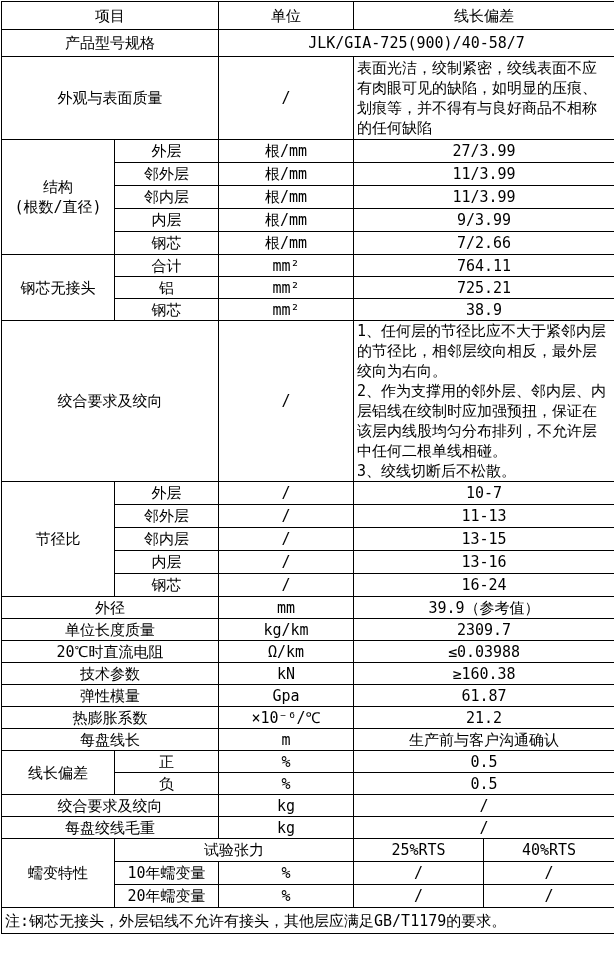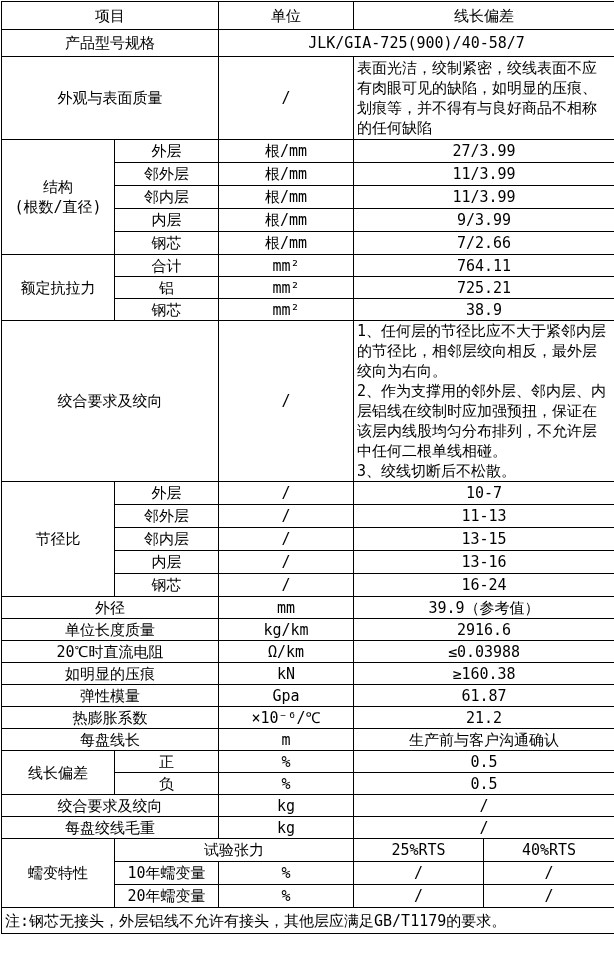--- a/index.html
+++ b/index.html
@@ -72,21 +72,21 @@
     <td>根/mm</td>
     <td colspan="2">9/3.99</td>
   </tr>
   <tr class="h24">
     <td>钢芯</td>
     <td>根/mm</td>
     <td colspan="2">7/2.66</td>
   </tr>
 
   <tr class="h23">
-    <td rowspan="3">额定抗拉力</td>
+    <td rowspan="3">钢芯无接头</td>
     <td>合计</td>
     <td>mm²</td>
     <td colspan="2">764.11</td>
   </tr>
   <tr class="h23">
     <td>铝</td>
     <td>mm²</td>
     <td colspan="2">725.21</td>
   </tr>
   <tr class="h23">
@@ -131,29 +131,29 @@
   </tr>
 
   <tr class="h23">
     <td colspan="2">外径</td>
     <td>mm</td>
     <td colspan="2">39.9（参考值）</td>
   </tr>
   <tr class="h23">
     <td colspan="2">单位长度质量</td>
     <td>kg/km</td>
-    <td colspan="2">2916.6</td>
+    <td colspan="2">2309.7</td>
   </tr>
   <tr class="h23">
     <td colspan="2">20℃时直流电阻</td>
     <td>Ω/km</td>
     <td colspan="2">≤0.03988</td>
   </tr>
   <tr class="h23">
-    <td colspan="2">如明显的压痕</td>
+    <td colspan="2">技术参数</td>
     <td>kN</td>
     <td colspan="2">≥160.38</td>
   </tr>
   <tr class="h23">
     <td colspan="2">弹性模量</td>
     <td>Gpa</td>
     <td colspan="2">61.87</td>
   </tr>
   <tr class="h23">
     <td colspan="2">热膨胀系数</td>

